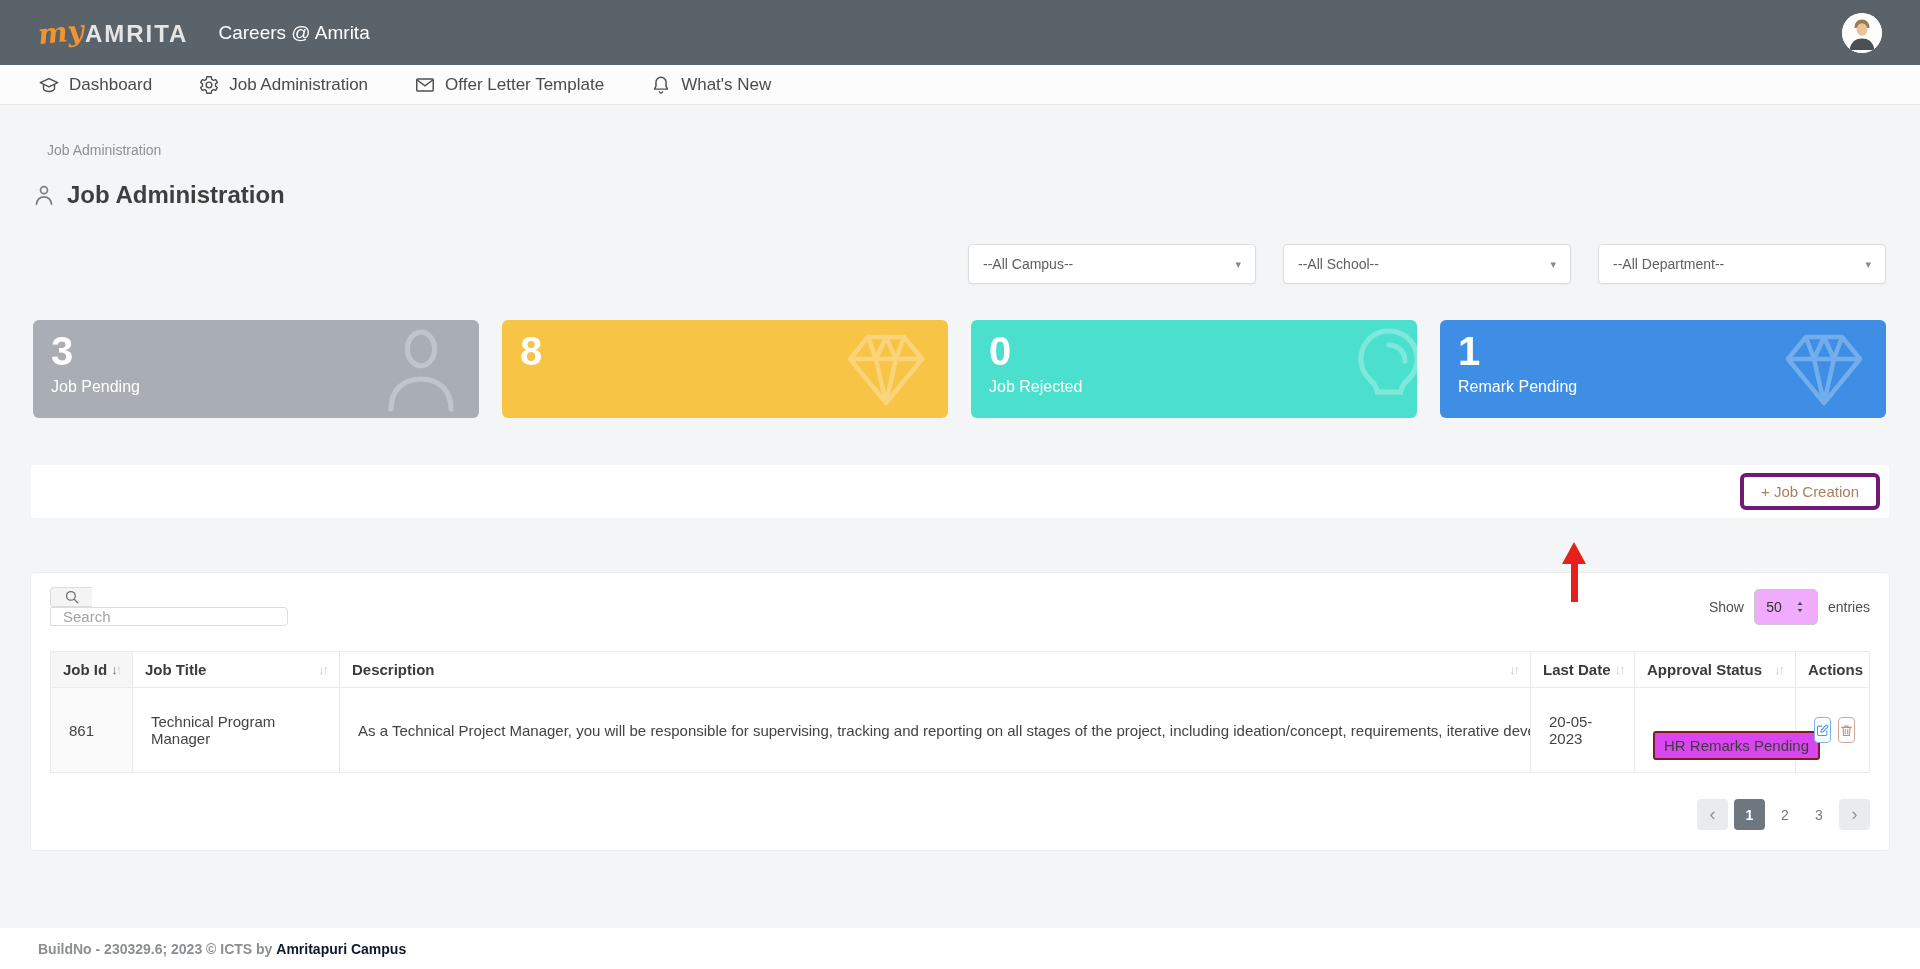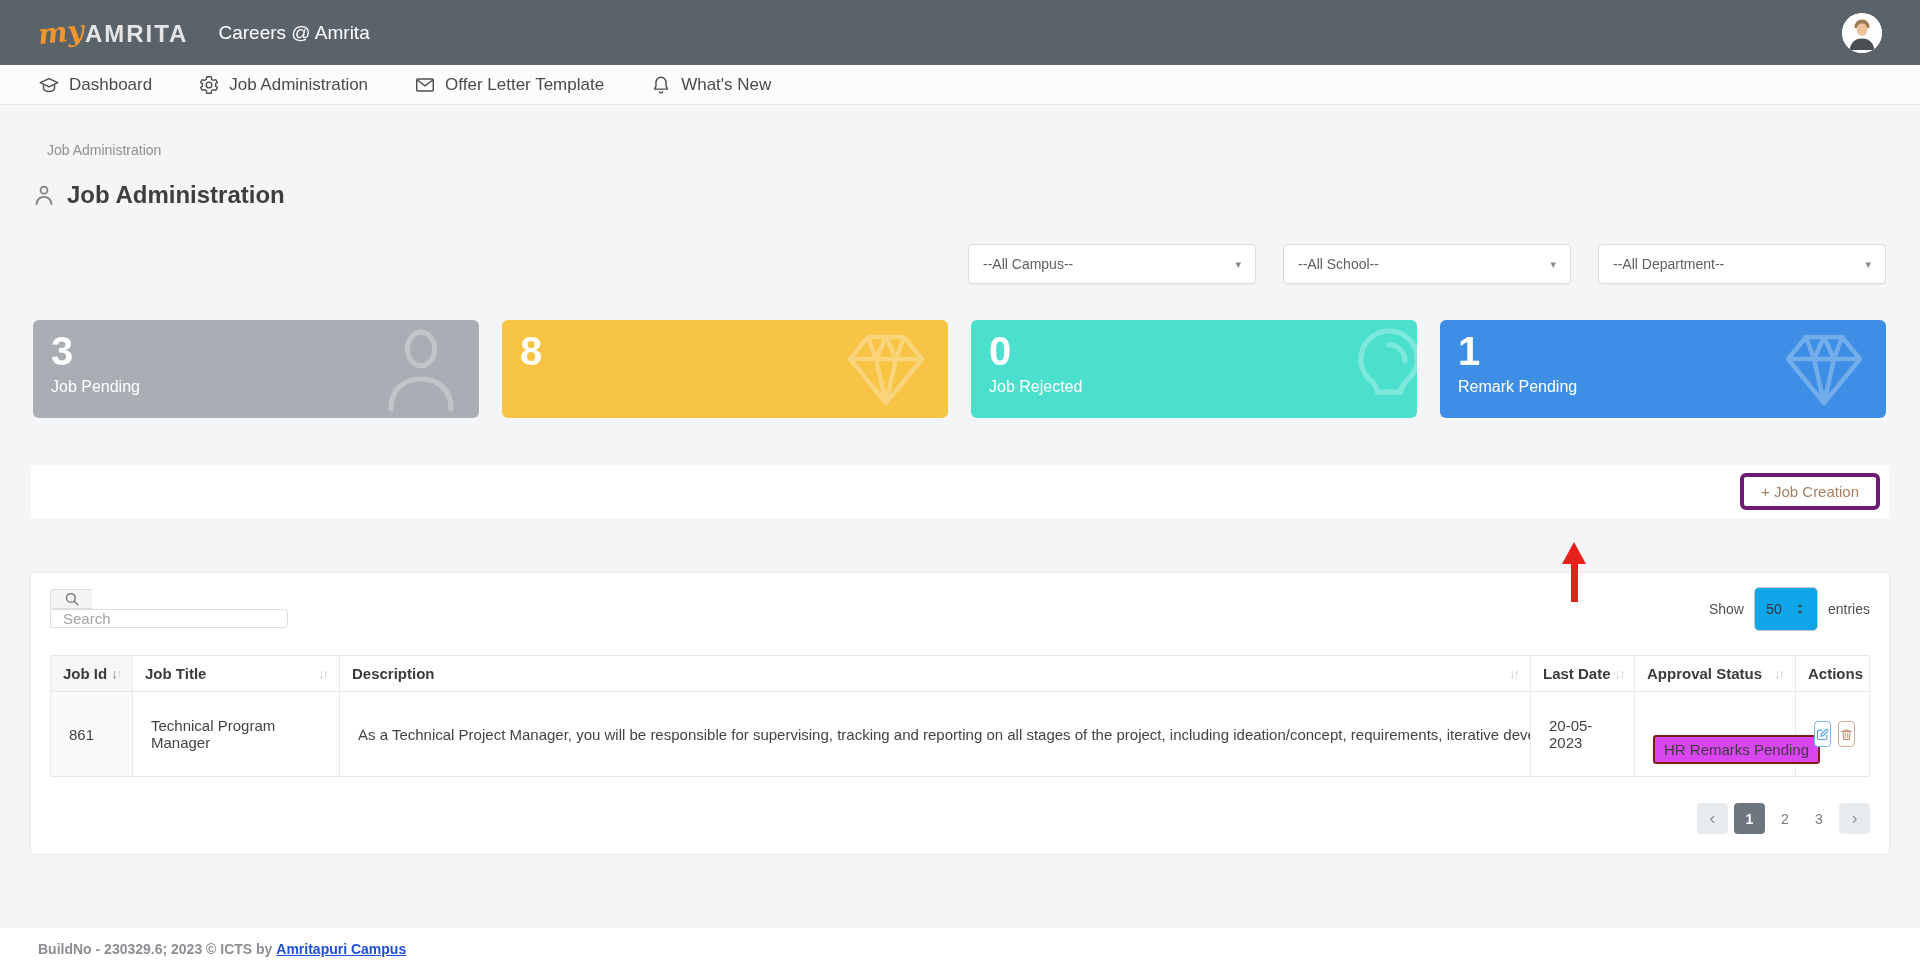--- a/index.html
+++ b/index.html
@@ -72,23 +72,23 @@
   .table-toolbar { display: flex; align-items: center; justify-content: space-between; }
   .search-group { display: flex; height: 40px; flex-direction: column; }
   .search-addon { width: 42px; background: #f4f4f4; border: 1px solid #ddd; border-right: none;
     border-radius: 4px 0 0 4px; display: flex; align-items: center; justify-content: center; }
   .search-addon svg { width: 18px; height: 18px; }
   .search-input { width: 238px; border: 1px solid #ddd; border-radius: 0 4px 4px 0;
     padding: 0 12px; font-size: 15px; color: #444; outline: none;
     font-family: "Liberation Sans", sans-serif; }
   .search-input::placeholder { color: #a3a3a3; }
   .entries-group { display: flex; align-items: center; gap: 10px; font-size: 14px; color: #4f4f4f; }
-  .entries-select { width: 64px; height: 44px; border: 1px solid #c9c9c9; border-radius: 5px;
+  .entries-select { width: 64px; height: 36px; border: 1px solid #c9c9c9; border-radius: 5px;
     display: flex; align-items: center; justify-content: center; gap: 12px; font-size: 14px;
-    color: #333; cursor: pointer; background: #0ea5e9; }
+    color: #333; cursor: pointer; background: #f0abfc; }
   .entries-select svg { width: 12px; height: 14px; }
   
   table { width: 100%; border-collapse: collapse; margin-top: 24px; table-layout: fixed;
     font-size: 15px; color: #434343; }
   th, td { border: 1px solid #eaeaea; text-align: left; vertical-align: middle; }
   th { padding: 9px 12px; font-weight: bold; font-size: 15px; color: #3b3b3b; white-space: nowrap; }
   td { padding: 12px 18px; }
   th .hdr { display: flex; align-items: center; justify-content: space-between; gap: 4px; }
   .sort { font-size: 13px; letter-spacing: -2px; color: #c9c9c9; flex-shrink: 0; }
   .sort .active { color: #6f6f6f; }
@@ -110,21 +110,21 @@
     margin-top: 26px; gap: 6px; font-size: 14px; color: #75797e; }
   .page-btn { width: 31px; height: 31px; border-radius: 4px; display: flex;
     align-items: center; justify-content: center; cursor: pointer; }
   .page-arrow { background: #e9ecef; color: #8d939a; font-size: 18px; }
   .page-active { background: #6e7780; color: #fff; font-weight: bold; }
   .page-plain { width: 28px; }
   
   .footer { margin-top: auto; height: 41px; background: #fff; display: flex;
     align-items: center; padding-left: 38px; font-size: 14px; font-weight: bold;
     color: #8b8e92; flex-shrink: 0; white-space: pre; }
-  .footer a { color: #1d4ed8; text-decoration: underline; cursor: pointer; }
+  .footer a { color: #0f172a; cursor: pointer; }
 </style>
 </head>
 <body>
 
 <header class="app-header">
   <div class="logo">
     <span class="logo-my">my</span>
     <span class="logo-amrita">AMRITA</span>
   </div>
   <span class="app-title">Careers @ Amrita</span>

